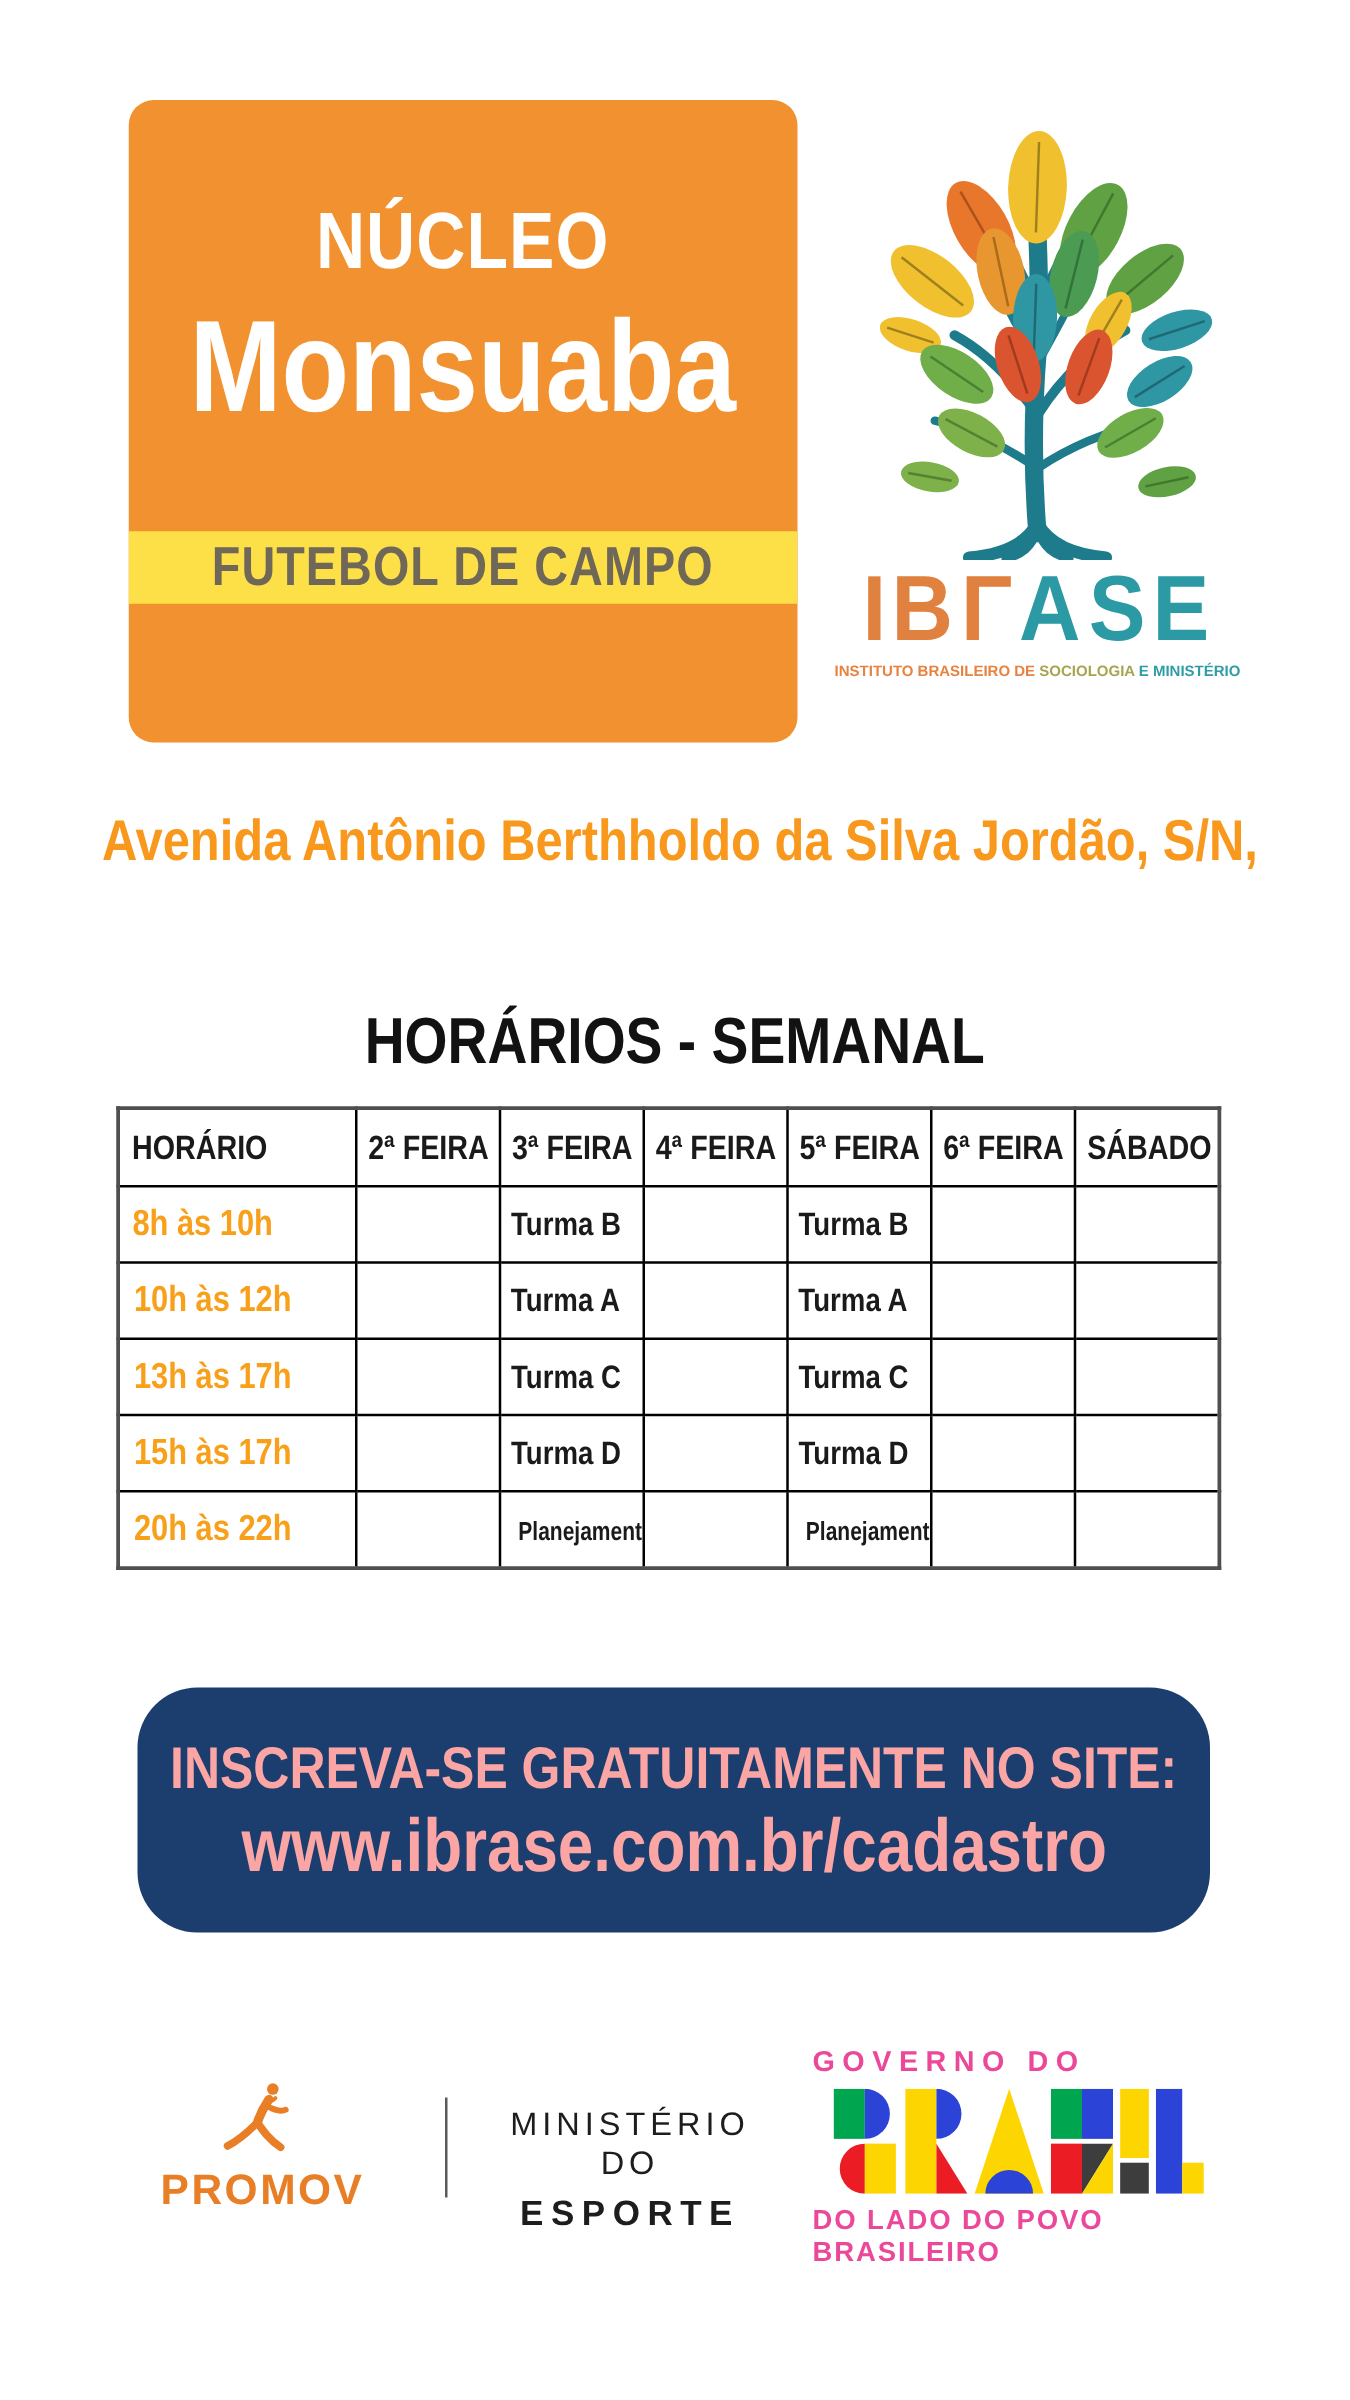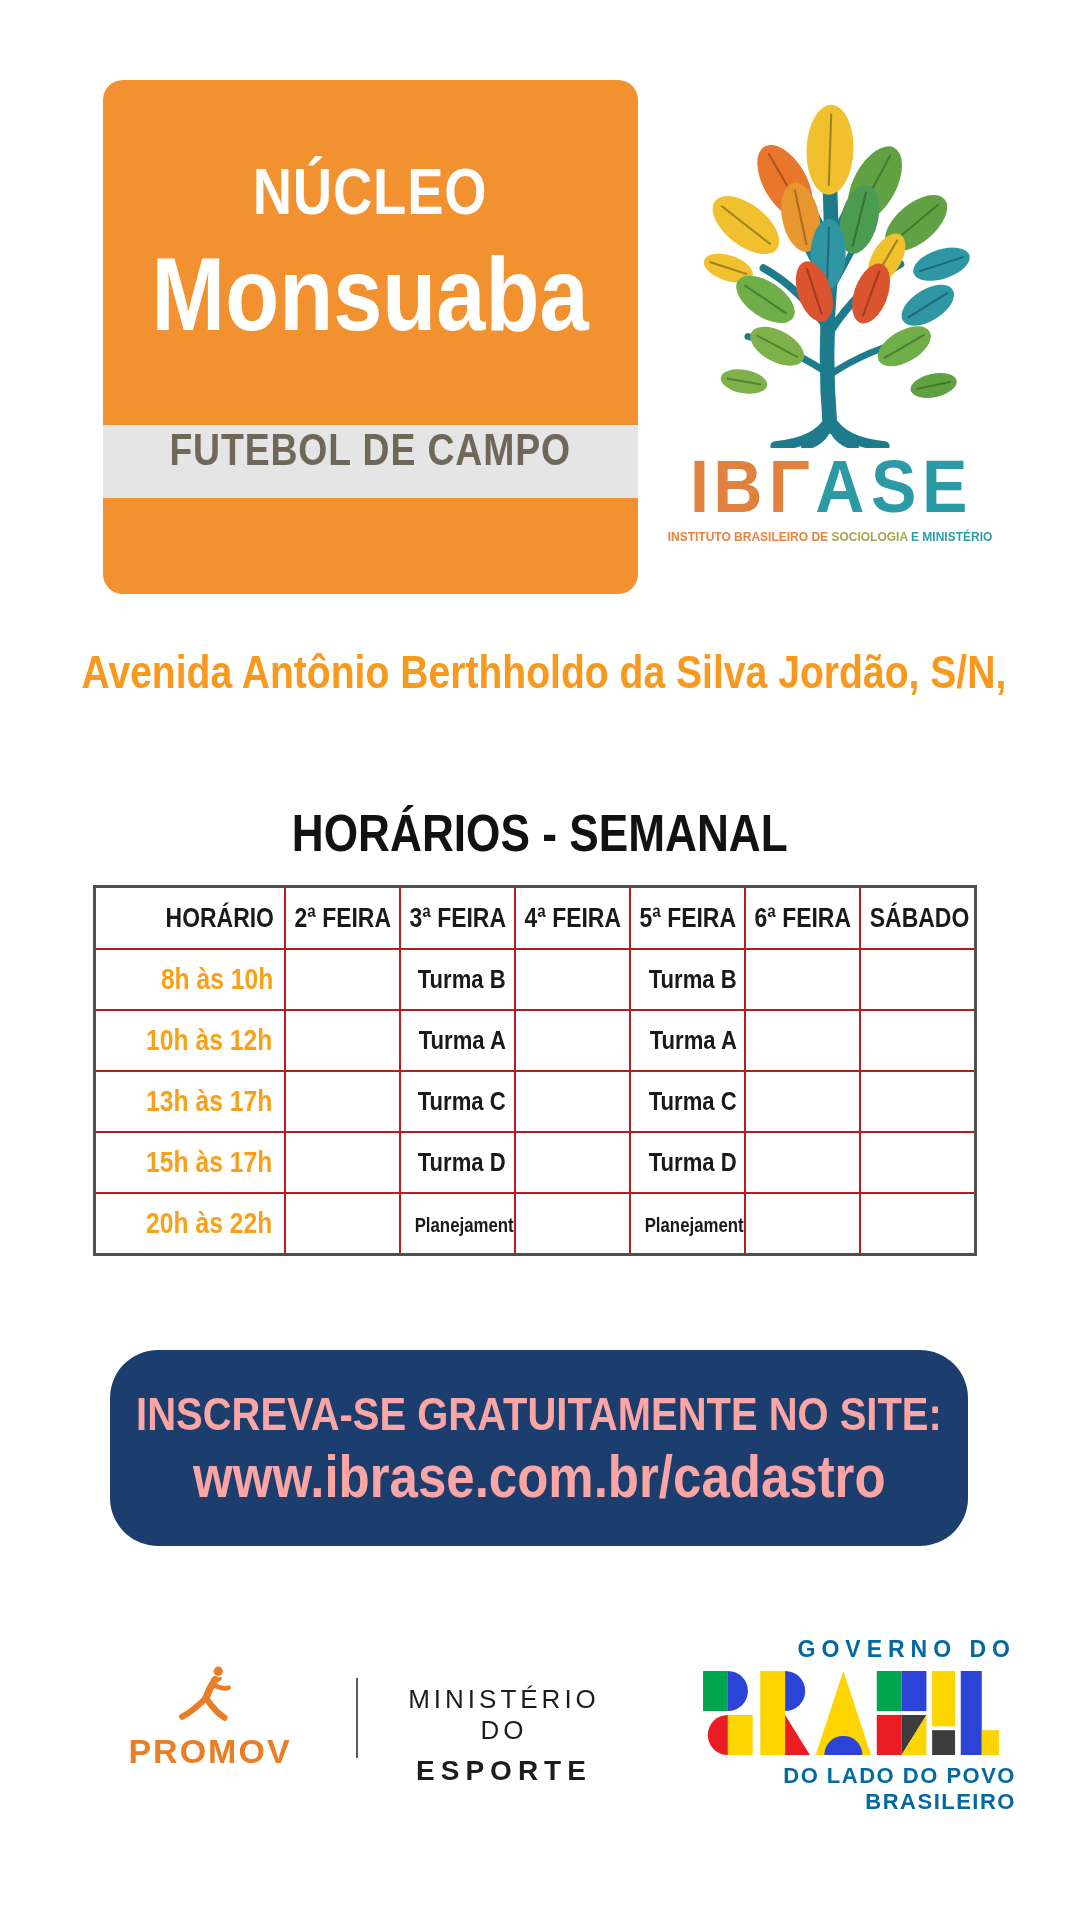--- a/index.html
+++ b/index.html
@@ -7,62 +7,62 @@
         font-family:"Liberation Sans",sans-serif;margin:0 auto;}
   .cx{display:inline-block;transform:scaleX(.85);transform-origin:center;white-space:nowrap;}
 
   
   .card{position:absolute;left:103px;top:80px;width:535px;height:514px;border-radius:20px;
         background:#F1912F;overflow:hidden;}
   .card-top{position:absolute;top:0;left:0;right:0;height:345px;display:flex;flex-direction:column;
         align-items:center;justify-content:center;gap:18px;color:#fff;font-weight:700;}
   .card-kicker{font-size:64px;line-height:1;letter-spacing:1px;}
   .card-name{font-size:104px;line-height:1;}
-  .card-strip{position:absolute;top:345px;left:0;right:0;height:73px;background:#e5e5e5;
-        display:flex;justify-content:center;}
+  .card-strip{position:absolute;top:345px;left:0;right:0;height:58px;background:#fde047;
+        display:flex;align-items:center;justify-content:center;}
   .card-strip span{font-size:44px;font-weight:700;color:#6F6858;letter-spacing:1px;}
 
   
   .logo{position:absolute;left:660px;top:96px;width:340px;text-align:center;}
   .logo svg{display:block;margin:0 auto;}
   .logo-word{font-size:74px;font-weight:800;line-height:1;letter-spacing:2px;margin-top:2px;}
   .logo-word span{display:inline-block;transform:scaleX(.92);}
   .logo-tagline{margin-top:6px;font-size:12px;font-weight:700;white-space:nowrap;}
 
   
   .address{position:absolute;left:0;top:645px;width:100%;text-align:center;color:#F8981D;
         font-weight:700;font-size:46px;line-height:55px;}
 
   
   .sched-title{position:absolute;left:0;top:803px;width:100%;text-align:center;margin:0;
         color:#121212;font-size:52px;font-weight:700;}
   .sched-wrap{position:absolute;left:93px;top:885px;width:884px;}
   table.sched{width:100%;border-collapse:collapse;table-layout:fixed;border:3px solid #4F4F4F;}
-  table.sched th,table.sched td{border:2px solid #b91c1c;text-align:right;vertical-align:middle;
+  table.sched th,table.sched td{border:2px solid #000000;text-align:left;vertical-align:middle;
         background:#fff;padding:0;overflow:hidden;}
   table.sched th{height:60px;font-size:27px;font-weight:700;color:#1a1a1a;}
   table.sched td{height:59px;font-size:26px;font-weight:700;color:#1a1a1a;}
   table.sched td.time{color:#F9A01B;font-size:29px;}
   table.sched td .small{font-size:21px;transform:scaleX(.8);}
 
   
   .cta{position:absolute;left:110px;top:1350px;width:858px;height:196px;border-radius:48px;
         background:#1B3E6F;color:#fca5a5;display:flex;flex-direction:column;align-items:center;
         justify-content:center;gap:10px;}
   .cta-line1{font-size:47px;font-weight:700;line-height:1;}
   .cta-line2{font-size:60px;font-weight:700;line-height:1;}
 
   
   .promov{position:absolute;left:118px;top:1664px;width:184px;text-align:center;}
   .promov-text{margin-top:2px;font-size:34px;font-weight:800;color:#E87E26;letter-spacing:2px;}
   .foot-divider{position:absolute;left:356px;top:1678px;width:2px;height:80px;background:#5a5a5a;}
   .ministry{position:absolute;left:388px;top:1684px;width:232px;text-align:center;color:#1d1d1b;}
   .ministry-l1{font-size:26px;font-weight:400;letter-spacing:4px;}
   .ministry-l2{font-size:28px;font-weight:800;letter-spacing:6px;margin-top:9px;}
-  .gov{position:absolute;left:686px;top:1636px;width:330px;text-align:right;color:#0369a1;}
+  .gov{position:absolute;left:650px;top:1636px;width:330px;text-align:left;color:#ec4899;}
   .gov-top{font-size:23px;font-weight:800;letter-spacing:6px;}
   .gov-bottom{font-size:22px;font-weight:700;letter-spacing:1.5px;margin-top:8px;}
   .gov svg{display:block;margin:8px auto 0 auto;}
 </style>
 </head>
 <body>
 
 <div class="page">
 
   <div class="card">

